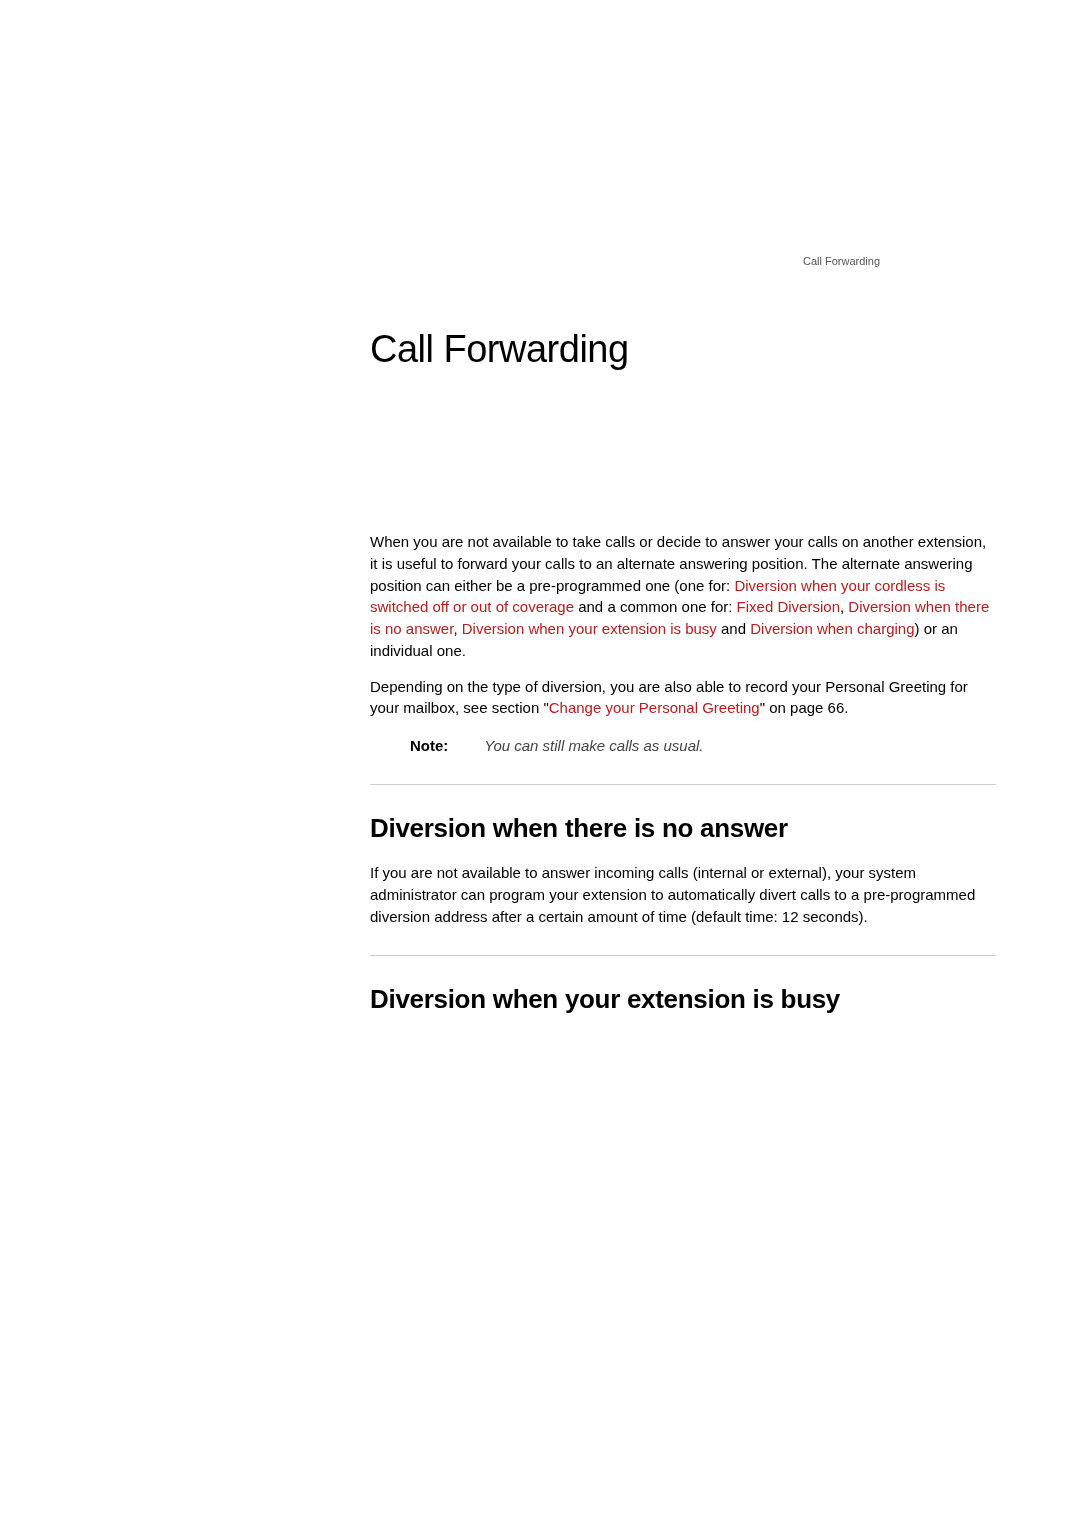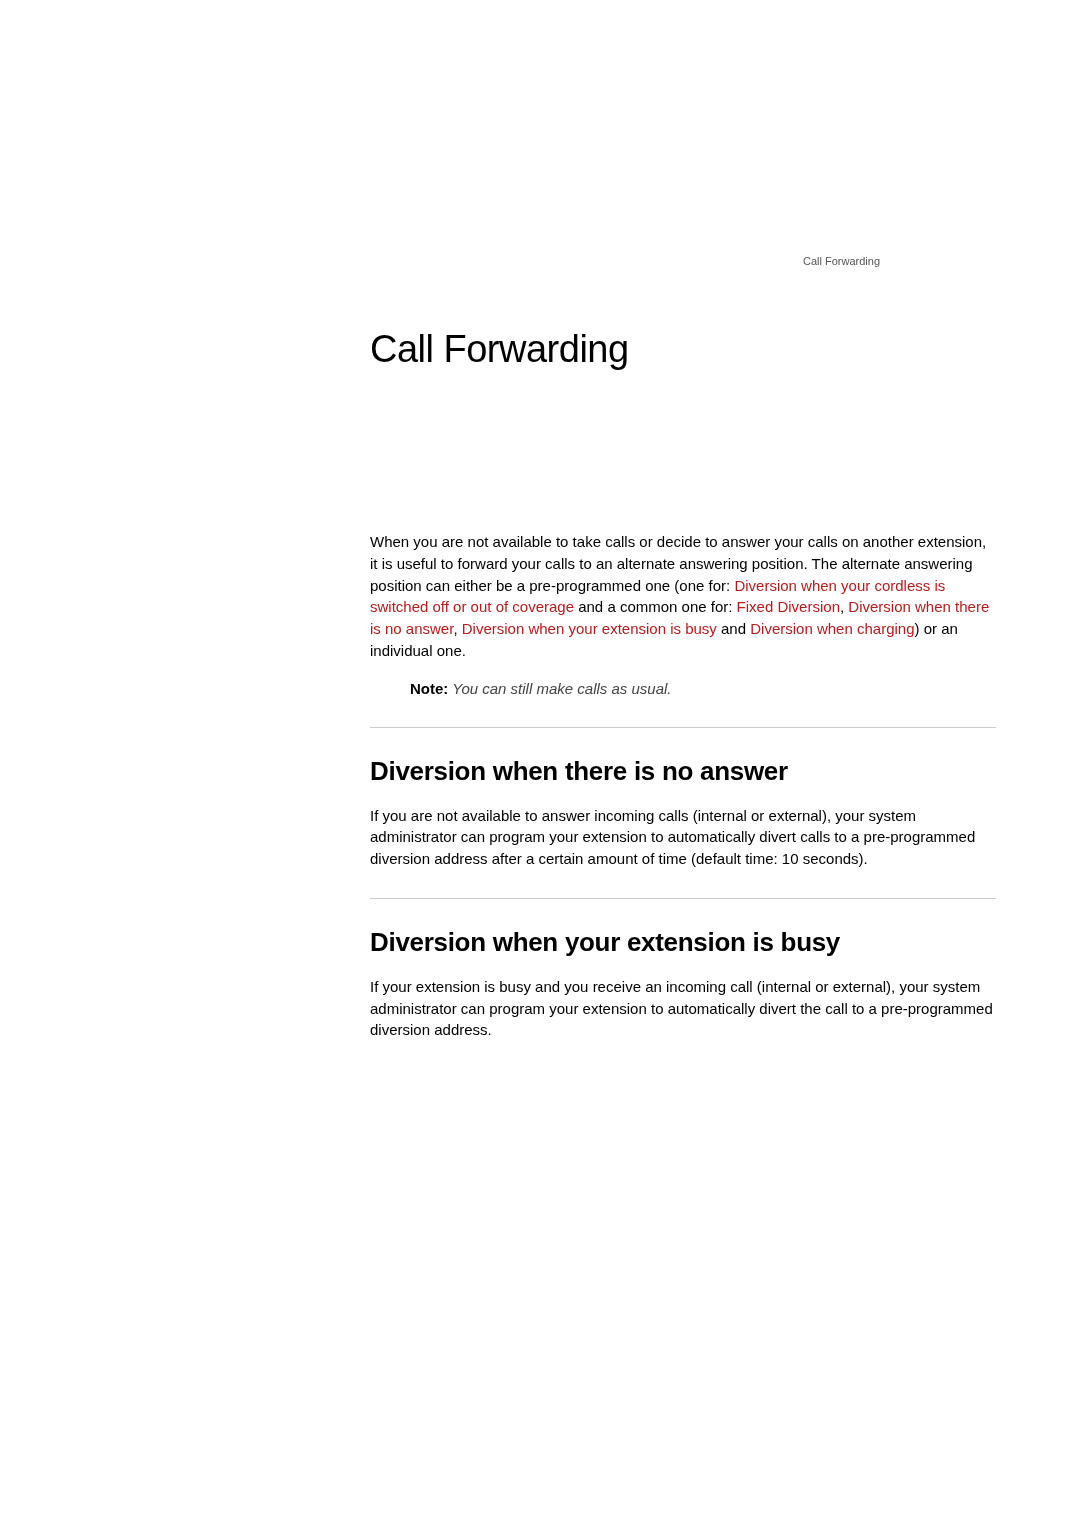--- a/index.html
+++ b/index.html
@@ -51,20 +51,21 @@
       margin-top: 18px;
       margin-bottom: 30px;
     }
     .note-label {
       font-weight: bold;
       font-style: normal;
       color: #000000;
     }
     .note-text {
       font-style: italic;
+      margin-left: 32px;
     }
     .section-divider {
       border: none;
       border-top: 1px solid #ccc;
       margin: 28px 0 28px 0;
     }
     .sub-heading {
       font-size: 26px;
       font-weight: bold;
       color: #000;
@@ -94,28 +95,30 @@
 <div class="page">
   <div class="header-label">Call Forwarding</div>
 
   <h1 class="main-heading">Call Forwarding</h1>
 
   <p class="body-text">
     <span>When you are not available to take calls or decide to answer your calls on another extension, it is useful to forward your calls to an alternate answering position. The alternate answering position can either be a pre-programmed one (one for: </span><a class="link">Diversion when your cordless is switched off or out of coverage</a><span> and a common one for: </span><a class="link">Fixed Diversion</a><span>, </span><a class="link">Diversion when there is no answer</a><span>, </span><a class="link">Diversion when your extension is busy</a><span> and </span><a class="link">Diversion when charging</a><span>) or an individual one.</span>
   </p>
 
 
+  <p class="body-text">
+    <span>Depending on the type of diversion, you are also able to record your Personal Greeting for your mailbox, see section "</span><a class="link">Change your Personal Greeting</a><span>" on page 66.</span>
+  </p>
 
   <p class="note">
     <span class="note-label">Note:</span><span class="note-text"> You can still make calls as usual.</span>
   </p>
 
   <hr class="section-divider">
 
   <h2 class="sub-heading">Diversion when there is no answer</h2>
-  <p class="body-text">If you are not available to answer incoming calls (internal or external), your system administrator can program your extension to automatically divert calls to a pre-programmed diversion address after a certain amount of time (default time: 10 seconds).</p>
+  <p class="body-text">If you are not available to answer incoming calls (internal or external), your system administrator can program your extension to automatically divert calls to a pre-programmed diversion address after a certain amount of time (default time: 12 seconds).</p>
 
   <hr class="section-divider">
 
   <h2 class="sub-heading">Diversion when your extension is busy</h2>
-  <p class="body-text">If your extension is busy and you receive an incoming call (internal or external), your system administrator can program your extension to automatically divert the call to a pre-programmed diversion address.</p>
 
 </div>
 
 </body></html>

